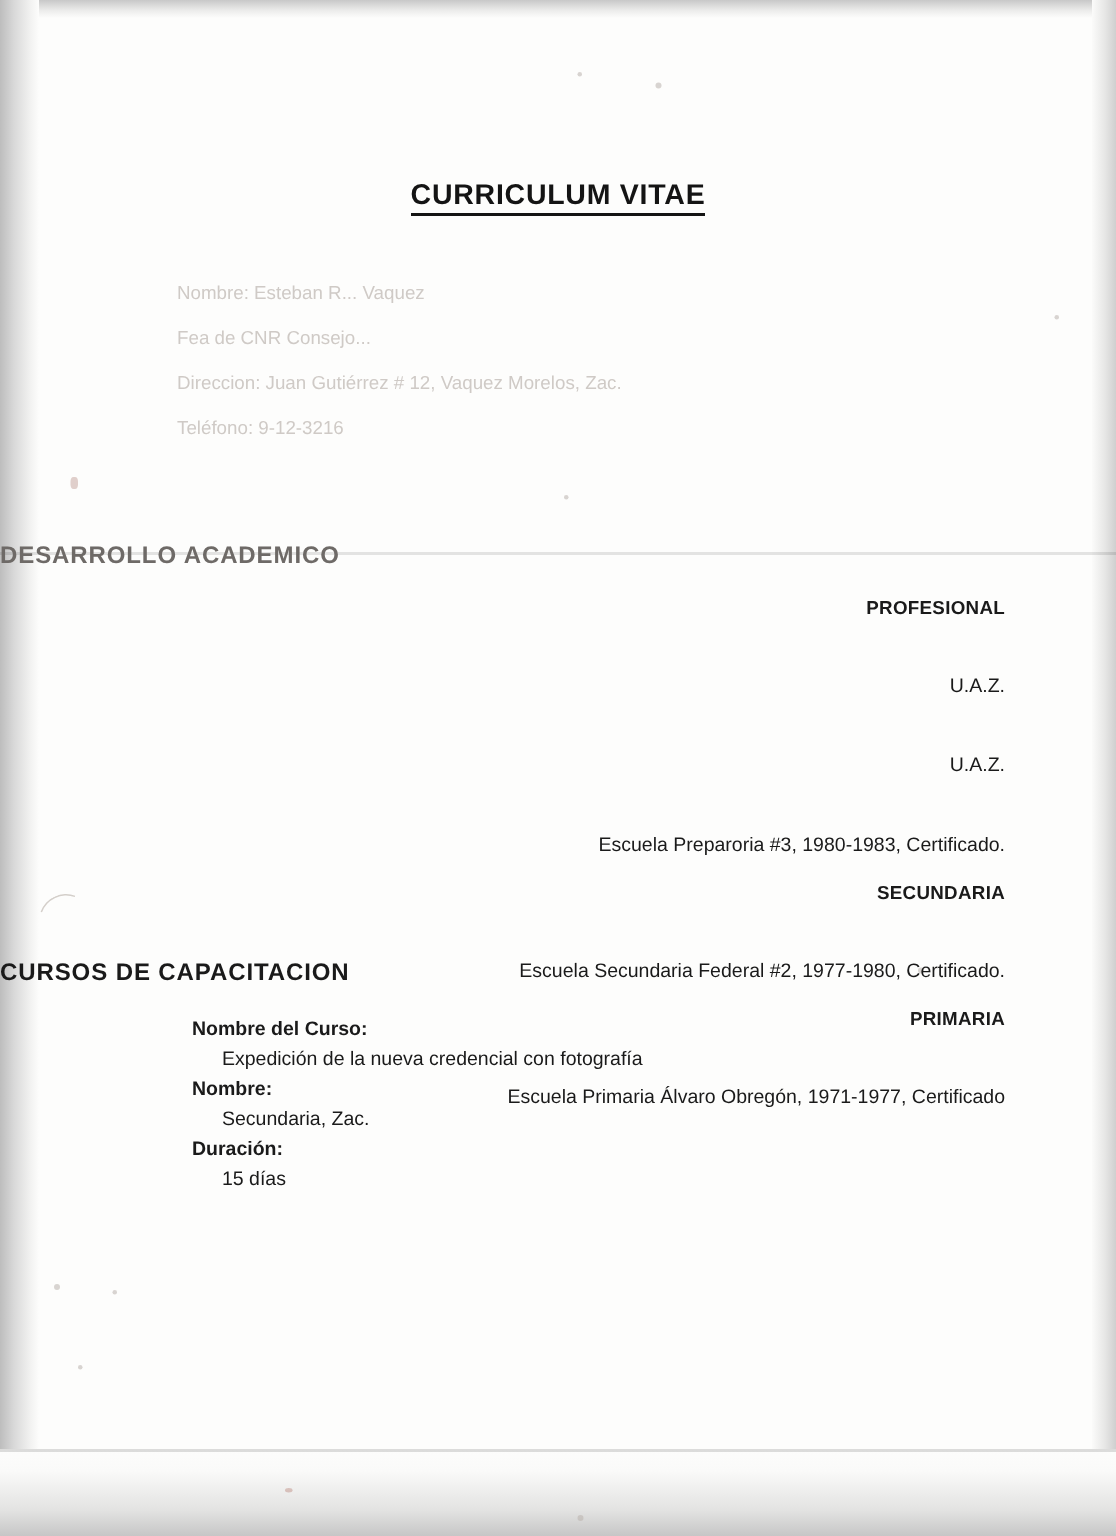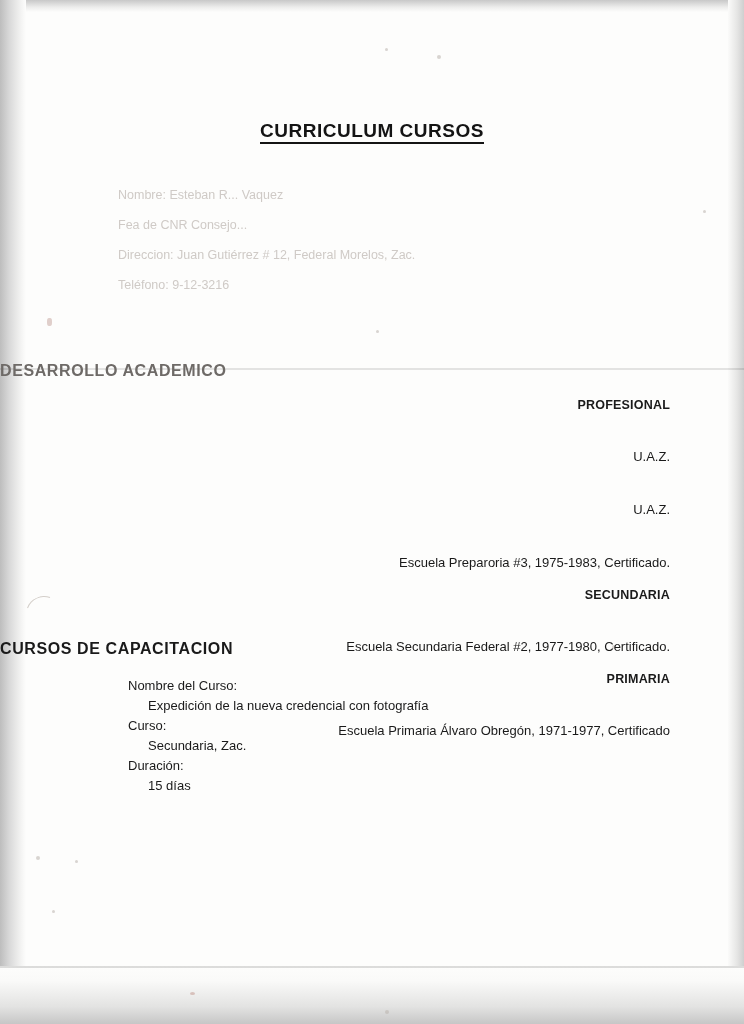--- a/index.html
+++ b/index.html
@@ -144,21 +144,21 @@
   }
 
   .course-block {
     position: absolute;
     left: 110px;
     top: 676px;
     width: 560px;
   }
   .course-label {
     font-size: 13px;
-    font-weight: normal;
+    font-weight: bold;
     line-height: 20px;
     padding-left: 18px;
   }
   .course-value {
     font-size: 13px;
     line-height: 20px;
     padding-left: 38px;
   }
 </style>
 </head>
@@ -182,55 +182,55 @@
   <div class="speck" style="left:36px; top:856px; width:4px; height:4px;"></div>
   <div class="speck" style="left:75px; top:860px; width:3px; height:3px;"></div>
   <div class="speck" style="left:52px; top:910px; width:3px; height:3px;"></div>
   <div class="speck" style="left:385px; top:1010px; width:4px; height:4px;"></div>
   <div class="speck" style="left:190px; top:992px; width:5px; height:3px; background:#c49a92;"></div>
 </div>
 
 <div class="content">
 
   <div class="doc-title">
-    <span>CURRICULUM CURSOS</span>
+    <span>CURRICULUM VITAE</span>
   </div>
 
   <div class="faded-block">
     <div>Nombre: Esteban R... Vaquez</div>
     <div>Fea de CNR Consejo...</div>
-    <div>Direccion: Juan Gutiérrez # 12, Federal Morelos, Zac.</div>
+    <div>Direccion: Juan Gutiérrez # 12, Vaquez Morelos, Zac.</div>
     <div>Teléfono: 9-12-3216</div>
   </div>
 
   <div class="section-heading heading-academico">DESARROLLO ACADEMICO</div>
 
   <div class="edu-list">
     <div class="edu-item">
       <div class="edu-level">PROFESIONAL</div>
       <div class="edu-line">U.A.Z.</div>
     </div>
     <div class="edu-item">
       <div class="edu-line">U.A.Z.</div>
-      <div class="edu-line">Escuela Preparoria #3, 1975-1983, Certificado.</div>
+      <div class="edu-line">Escuela Preparoria #3, 1980-1983, Certificado.</div>
     </div>
     <div class="edu-item">
       <div class="edu-level">SECUNDARIA</div>
       <div class="edu-line">Escuela Secundaria Federal #2, 1977-1980, Certificado.</div>
     </div>
     <div class="edu-item">
       <div class="edu-level">PRIMARIA</div>
       <div class="edu-line">Escuela Primaria Álvaro Obregón, 1971-1977, Certificado</div>
     </div>
   </div>
 
   <div class="section-heading heading-cursos">CURSOS DE  CAPACITACION</div>
 
   <div class="course-block">
     <div class="course-label">Nombre del Curso:</div>
     <div class="course-value">Expedición de la nueva credencial con fotografía</div>
-    <div class="course-label">Curso:</div>
+    <div class="course-label">Nombre:</div>
     <div class="course-value">Secundaria, Zac.</div>
     <div class="course-label">Duración:</div>
     <div class="course-value">15 días</div>
   </div>
 
 </div>
 
 </body></html>

